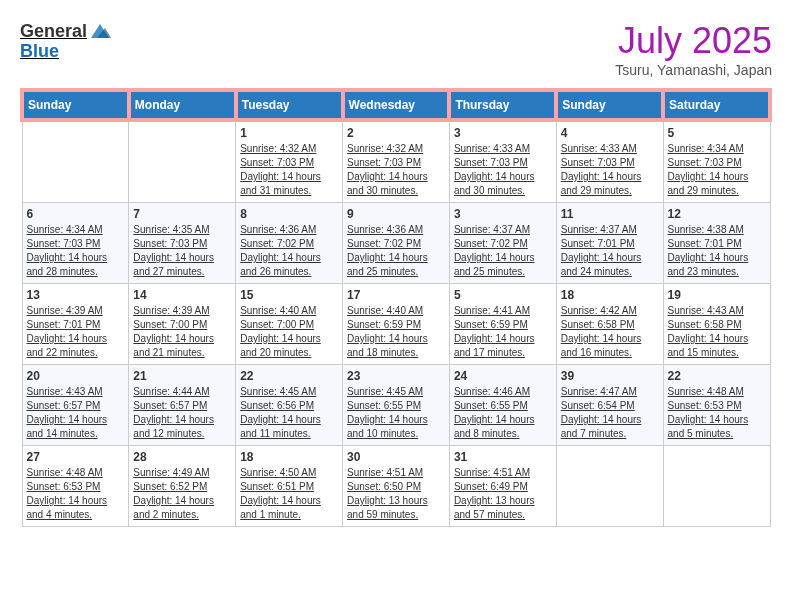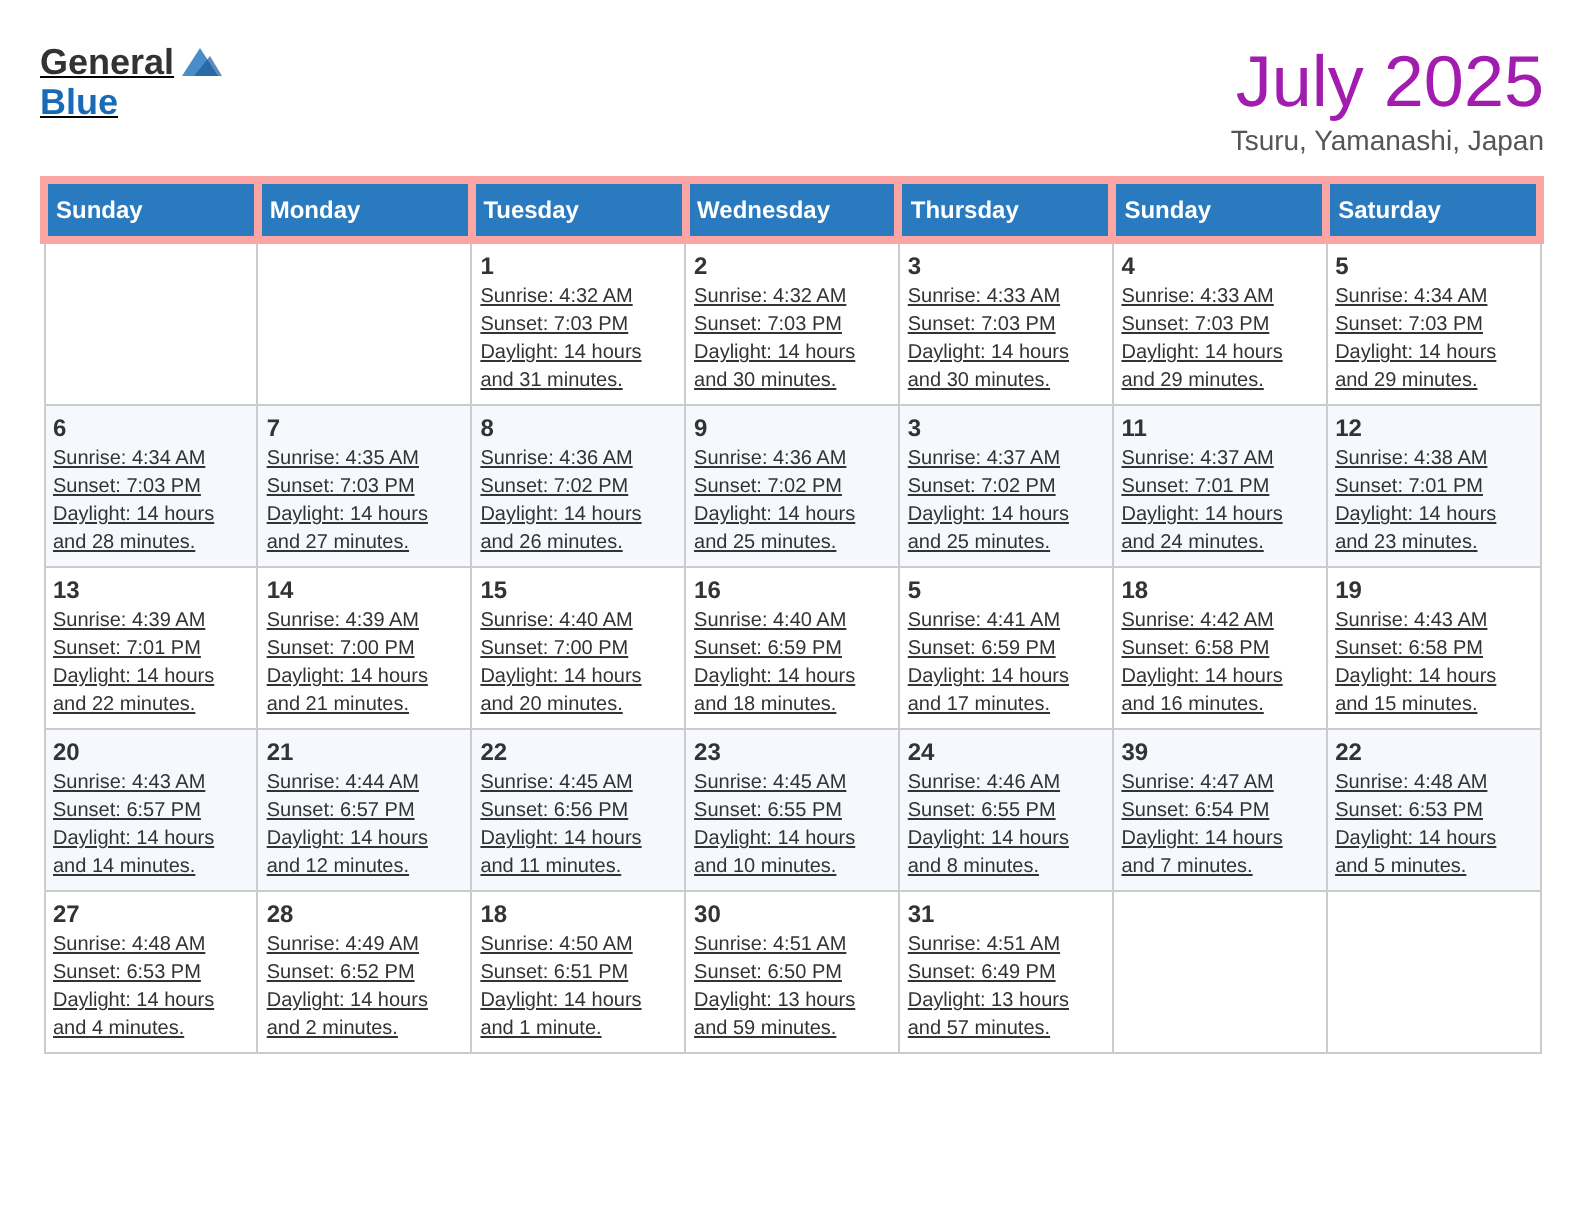--- a/index.html
+++ b/index.html
@@ -218,21 +218,21 @@
           Sunrise: 4:39 AM<br>Sunset: 7:00 PM<br>Daylight: 14 hours and 21 minutes.
         </div>
         </td>
         <td>
         <span class="day-number">15</span>
         <div class="day-info">
           Sunrise: 4:40 AM<br>Sunset: 7:00 PM<br>Daylight: 14 hours and 20 minutes.
         </div>
         </td>
         <td>
-        <span class="day-number">16</span>
+        <span class="day-number">17</span>
         <div class="day-info">
           Sunrise: 4:40 AM<br>Sunset: 6:59 PM<br>Daylight: 14 hours and 18 minutes.
         </div>
         </td>
         <td>
         <span class="day-number">5</span>
         <div class="day-info">
           Sunrise: 4:41 AM<br>Sunset: 6:59 PM<br>Daylight: 14 hours and 17 minutes.
         </div>
         </td>

